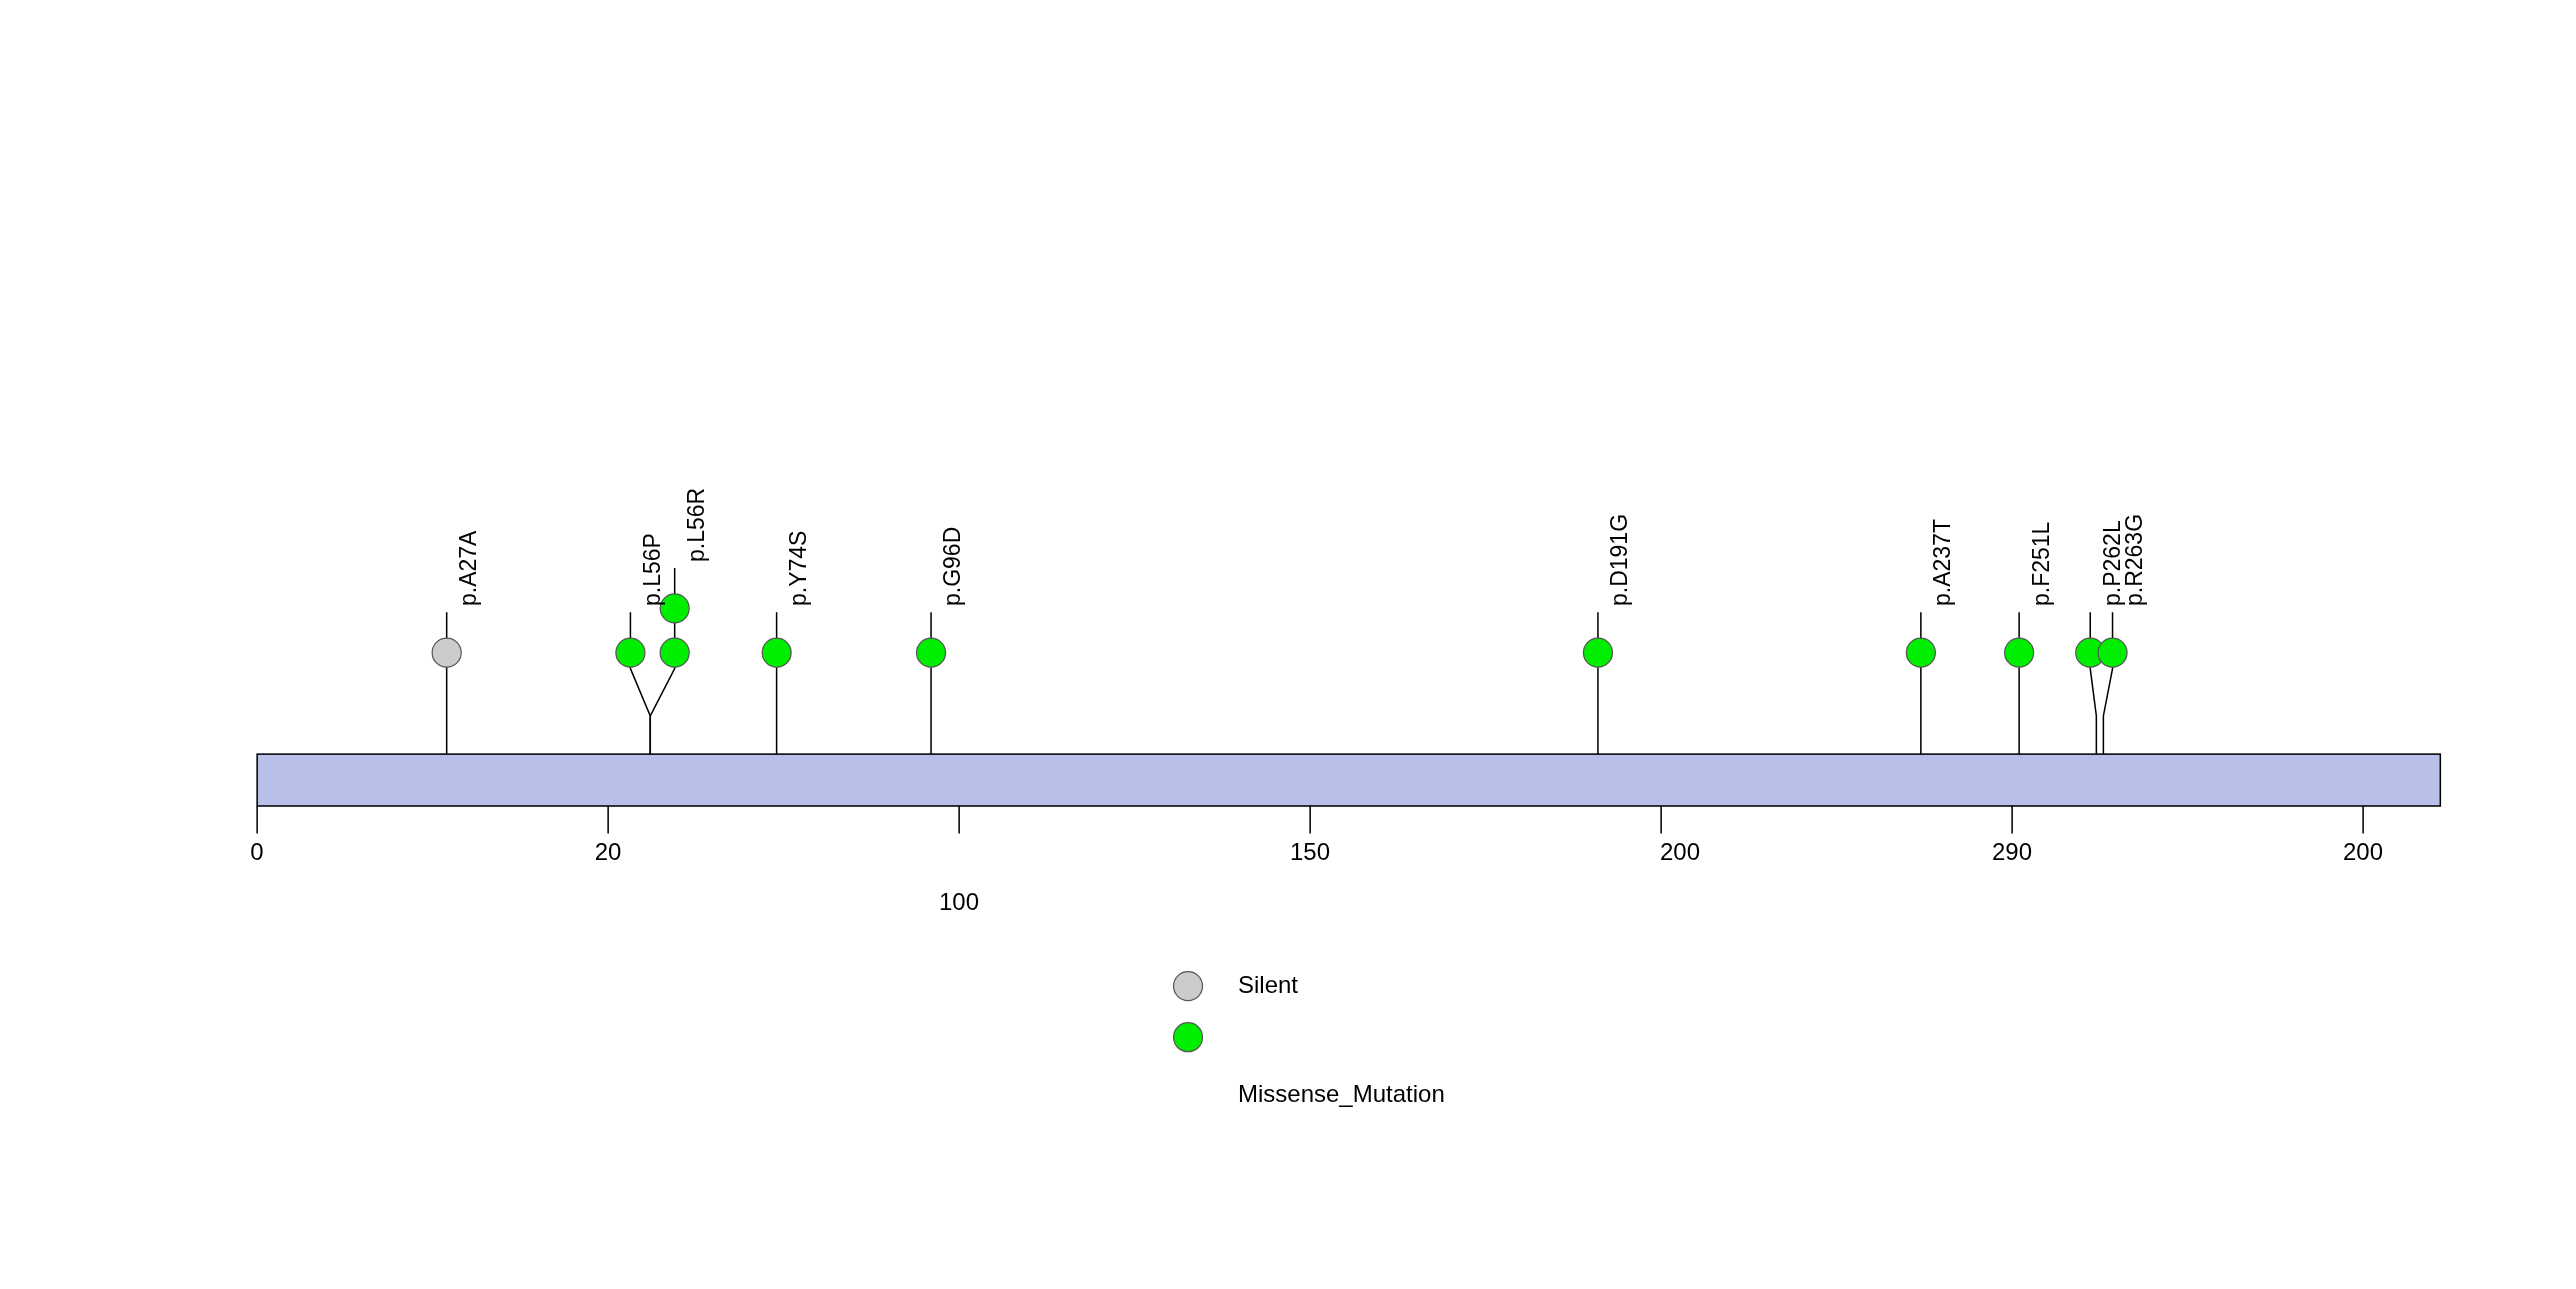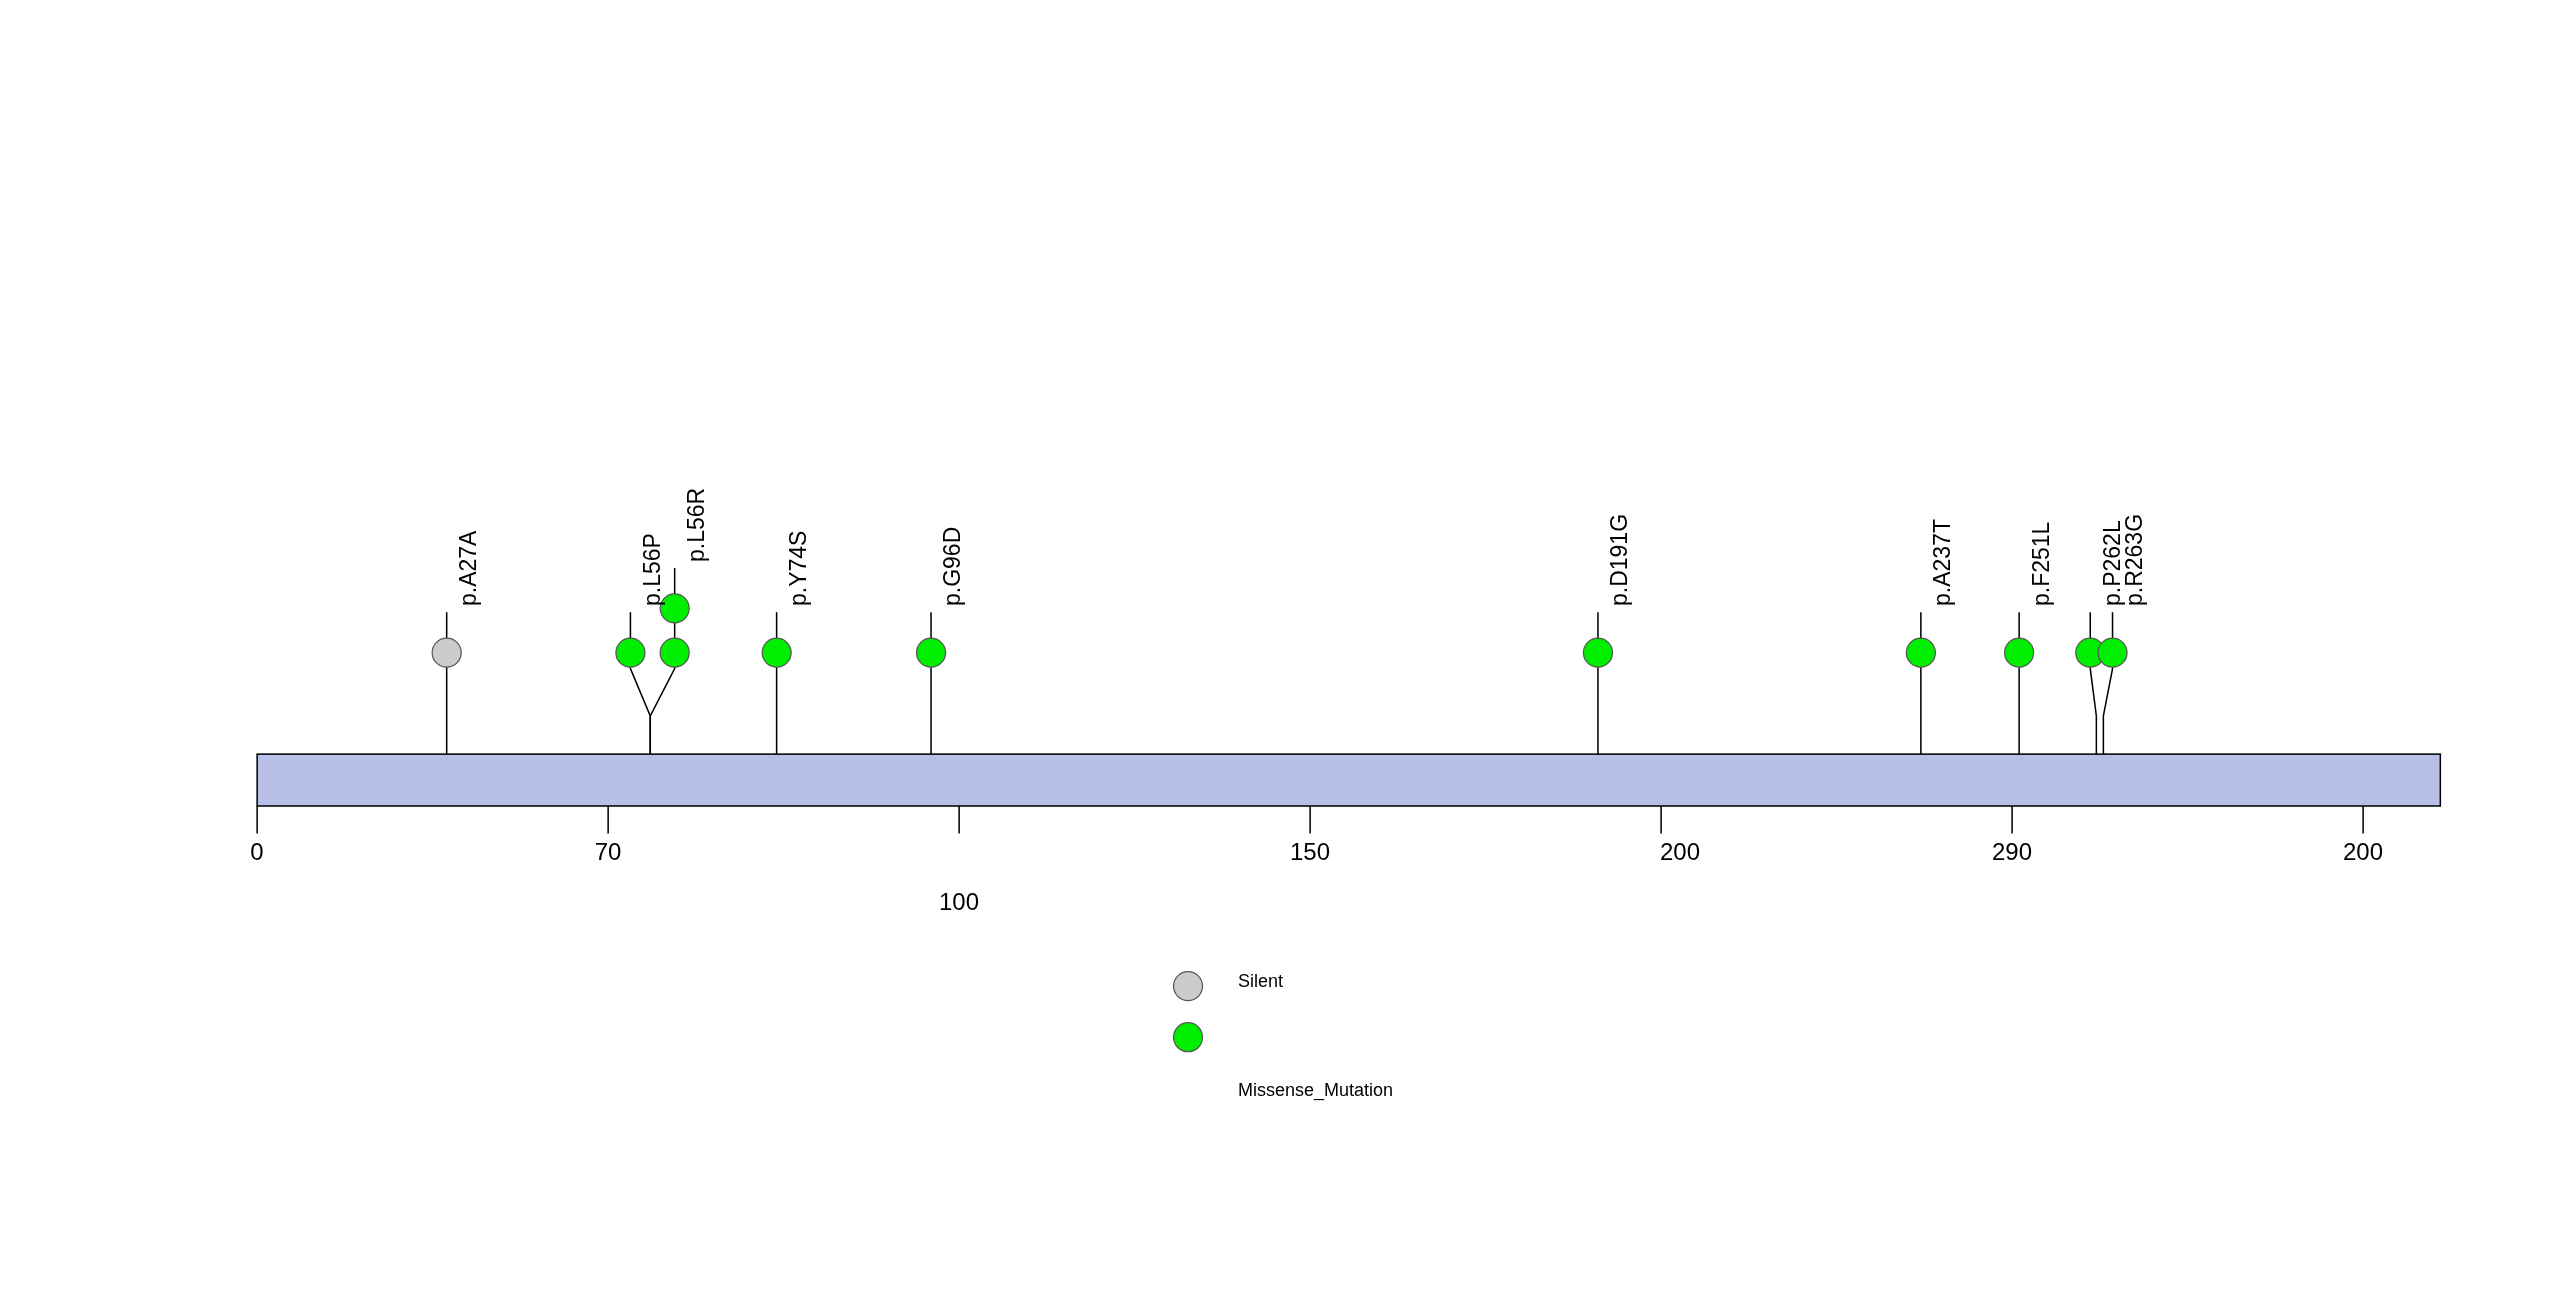--- a/index.html
+++ b/index.html
@@ -26,21 +26,21 @@
     position:absolute;
     font-family:"Liberation Sans", sans-serif;
     font-size:24px;
     color:#000000;
     white-space:nowrap;
     transform:translateX(-50%);
   }
   .legend-lbl{
     position:absolute;
     font-family:"Liberation Sans", sans-serif;
-    font-size:18px;
+    font-size:24px;
     color:#000000;
     white-space:nowrap;
   }
 </style>
 </head>
 <body>
 
 <div id="stage">
 
   <svg id="plot" viewBox="0 0 3376 1690">
@@ -94,21 +94,21 @@
       <div class="lbl" style="left: 785px; top: 606px;">p.Y74S</div>
       <div class="lbl" style="left: 939px; top: 606px;">p.G96D</div>
       <div class="lbl" style="left: 1606px; top: 606px;">p.D191G</div>
       <div class="lbl" style="left: 1929px; top: 606px;">p.A237T</div>
       <div class="lbl" style="left: 2028px; top: 606px;">p.F251L</div>
       <div class="lbl" style="left: 2099px; top: 606px;">p.P262L</div>
       <div class="lbl" style="left: 2121px; top: 606px;">p.R263G</div>
     </div>
   <div id="ticks-layer">
       <div class="tick-lbl" style="left: 257px; top: 838px;">0</div>
-      <div class="tick-lbl" style="left: 608px; top: 838px;">70</div>
+      <div class="tick-lbl" style="left: 608px; top: 838px;">20</div>
       <div class="tick-lbl" style="left: 959px; top: 888px;">100</div>
       <div class="tick-lbl" style="left: 1310px; top: 838px;">150</div>
       <div class="tick-lbl" style="left: 1661px; top: 838px; margin-left: 19px;">200</div>
       <div class="tick-lbl" style="left: 2012px; top: 838px;">290</div>
       <div class="tick-lbl" style="left: 2363px; top: 838px;">200</div>
     </div>
   <div id="legend-layer">
       <div class="legend-lbl" style="left: 1238px; top: 971px;">Silent</div>
       <div class="legend-lbl" style="left: 1238px; top: 1080px;">Missense_Mutation</div>
     </div>

